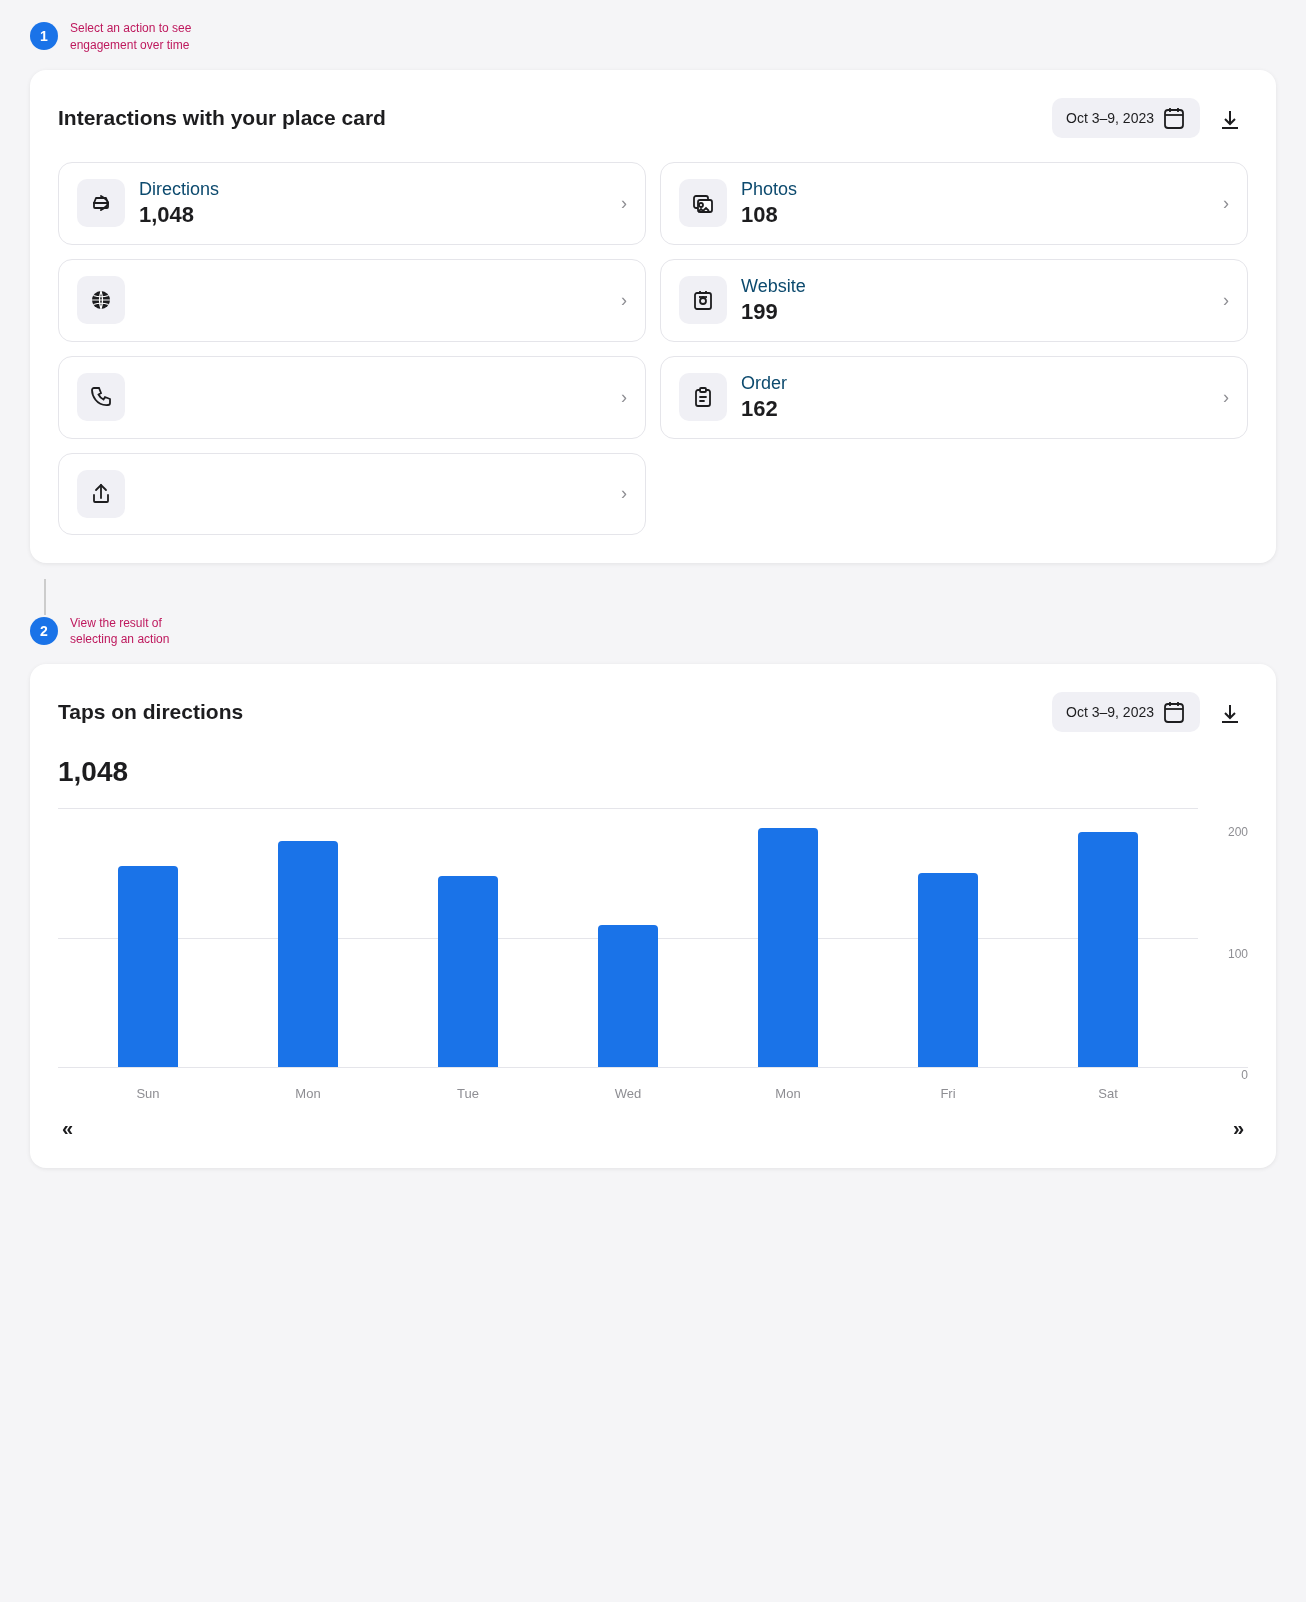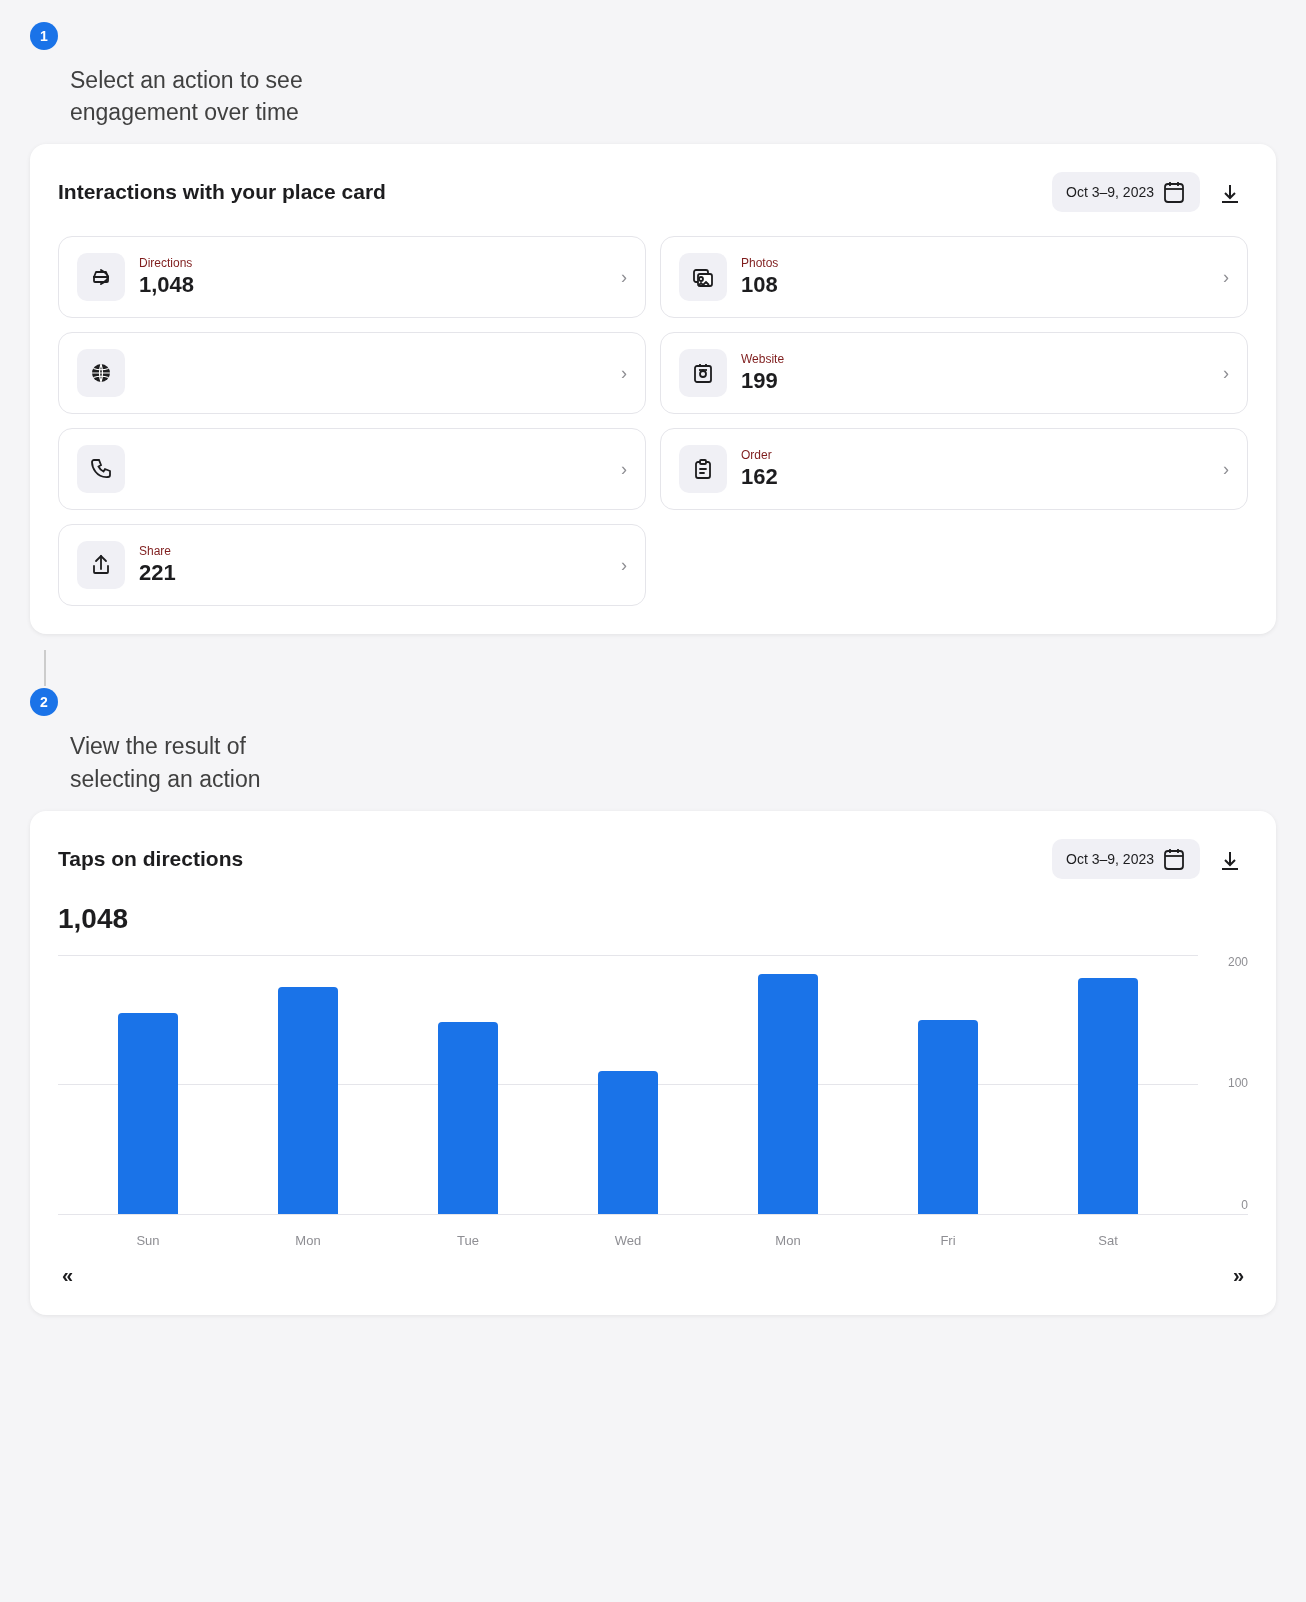--- a/index.html
+++ b/index.html
@@ -28,25 +28,24 @@
       font-size: 14px;
       font-weight: 700;
       display: flex;
       align-items: center;
       justify-content: center;
       flex-shrink: 0;
       margin-top: 2px;
     }
 
     .step-text {
-      font-size: 23px;
+      font-size: 12px;
       font-weight: 500;
-      color: #404040;
+      color: #be185d;
       line-height: 1.4;
-      margin-top: 44px;
     }
 
     .card {
       background: white;
       border-radius: 16px;
       padding: 28px;
       margin-bottom: 16px;
       box-shadow: 0 1px 4px rgba(0,0,0,0.08);
     }
 
@@ -120,22 +119,22 @@
       align-items: center;
       justify-content: center;
       flex-shrink: 0;
     }
 
     .interaction-info {
       flex: 1;
     }
 
     .interaction-label {
-      font-size: 12px;
-      color: #7f1d1d;
+      font-size: 18px;
+      color: #0c4a6e;
       margin-bottom: 2px;
     }
 
     .interaction-value {
       font-size: 22px;
       font-weight: 700;
       color: #1d1d1f;
     }
 
     .chevron-right {
@@ -192,21 +191,21 @@
 
     .bar {
       width: 100%;
       max-width: 60px;
       background: #1a73e8;
       border-radius: 4px 4px 0 0;
     }
 
     .y-axis-labels {
       position: absolute;
-      top: 0; right: 0;
+      top: 17px; right: 0;
       width: 48px;
       height: 100%;
       display: flex;
       flex-direction: column;
       justify-content: space-between;
       padding-bottom: 0;
     }
 
     .y-label {
       font-size: 12px;
@@ -369,24 +368,20 @@
     </div>
 
     <div class="interaction-item">
       <div class="interaction-icon-wrap">
         <svg class="icon" viewBox="0 0 24 24" fill="none" stroke="#1d1d1f" stroke-width="1.8" stroke-linecap="round">
           <path d="M12 3v13"></path>
           <path d="M7 8l5-5 5 5"></path>
           <path d="M5 13v6a1 1 0 001 1h12a1 1 0 001-1v-6"></path>
         </svg>
       </div>
-      <div class="interaction-info">
-        <div class="interaction-label">Share</div>
-        <div class="interaction-value">221</div>
-      </div>
       <div class="chevron-right">›</div>
     </div>
   </div>
 </div>
 
 <div style="display:flex; align-items:stretch; margin-bottom:0; height:36px; padding-left: 14px;">
   <div style="width:2px; background:#ccc; margin:0; height:100%;"></div>
 </div>
 
 <div class="step-label">

